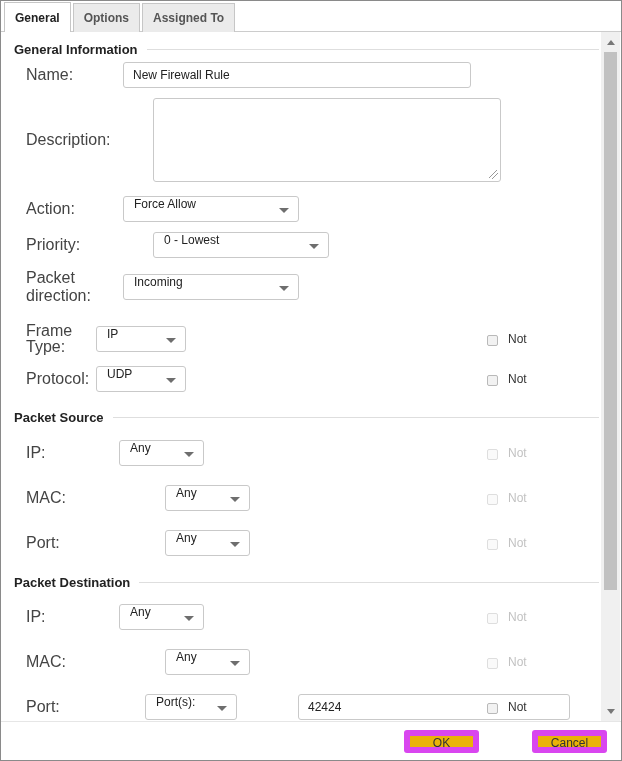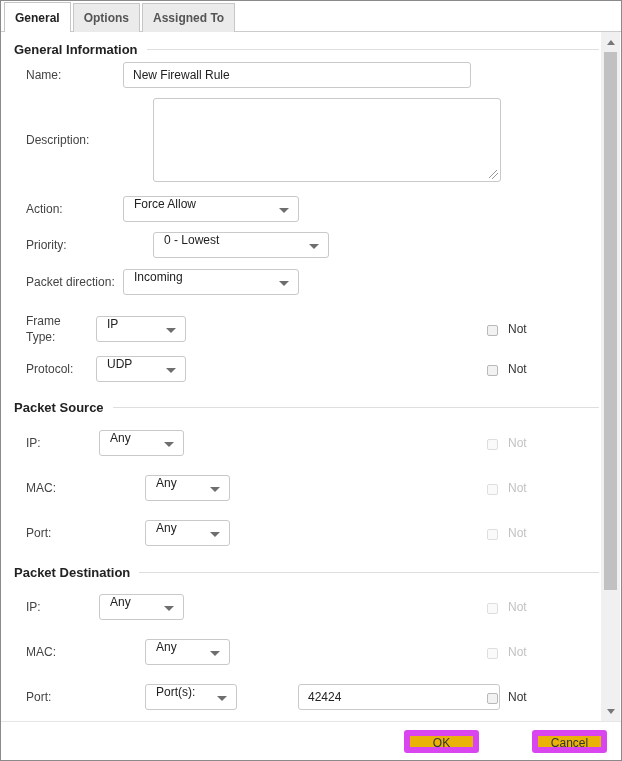--- a/index.html
+++ b/index.html
@@ -66,21 +66,21 @@
     content: ""; flex: 1; height: 1px;
     background: #dedede; margin-left: 9px;
   }
 
   .row {
     position: relative;
     display: flex; align-items: center;
     min-height: 26px;
     padding-left: 25px;
   }
-  .label { font-size: 12px; color: #444; flex: none; padding-right: 4px; }
+  .label { font-size: 16px; color: #444; flex: none; padding-right: 4px; }
   .lbl-97 { width: 97px; }
   .lbl-70 { width: 70px; line-height: 16px; }
   .lbl-73 { width: 73px; }
 
   .mt-9  { margin-top: 9px; }  .mt-5  { margin-top: 5px; }
   .mt-10 { margin-top: 10px; gap: 30px; } .mt-14 { margin-top: 14px; }
   .mt-11 { margin-top: 11px; } .mt-18 { margin-top: 18px; }
   .mt-17 { margin-top: 17px; } .mt-15 { margin-top: 15px; }
   .mt-19 { margin-top: 19px; gap: 46px; }
 
@@ -89,23 +89,23 @@
     border: 1px solid #c9c9c9; border-radius: 3px;
     background: #fff;
     font-family: "Liberation Sans", sans-serif;
     font-size: 12px; color: #222;
     padding: 0 9px;
     outline: none;
   }
   .w-lg { width: 348px; }
   .w-md { width: 176px; }
   .w-sm { width: 90px; }
-  .w-sm2 { width: 85px; }
+  .w-sm2 { width: 85px; margin-left: 20px; }
   .w-ps { width: 92px; }
-  .w-port { width: 202px; margin-left: 15px; }
+  .w-port { width: 272px; margin-left: 15px; }
 
   .textarea-wrap { position: relative; }
   .desc-textarea {
     display: block;
     width: 348px; height: 84px;
     border: 1px solid #c9c9c9; border-radius: 3px;
     background: #fff; resize: none;
     font-family: "Liberation Sans", sans-serif;
     font-size: 12px; color: #222;
     padding: 5px 9px;

